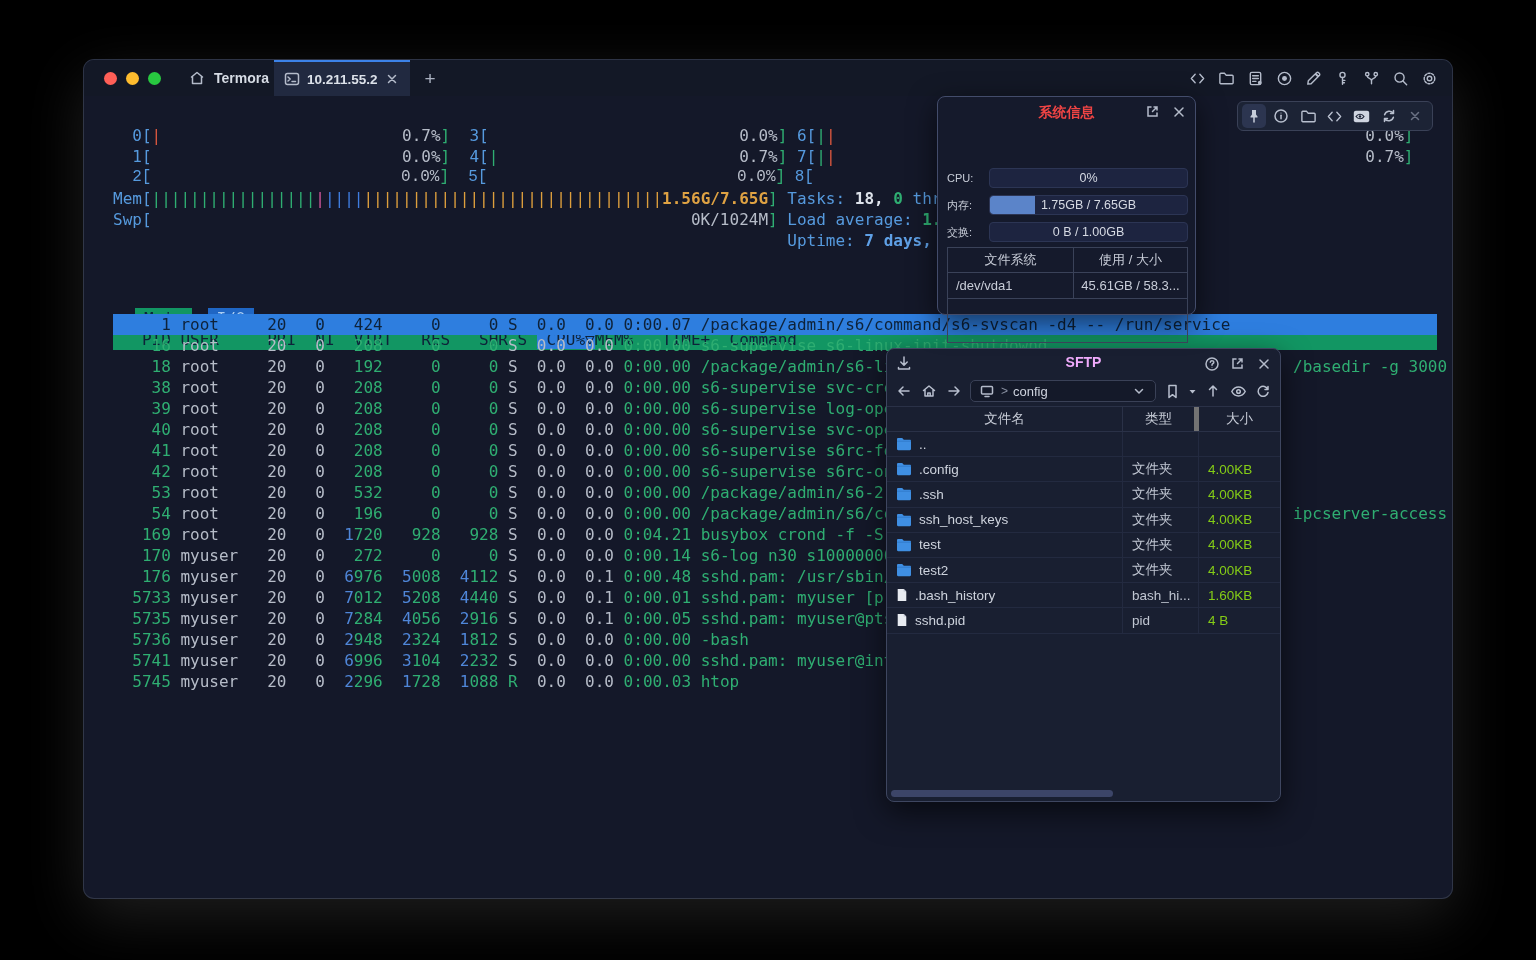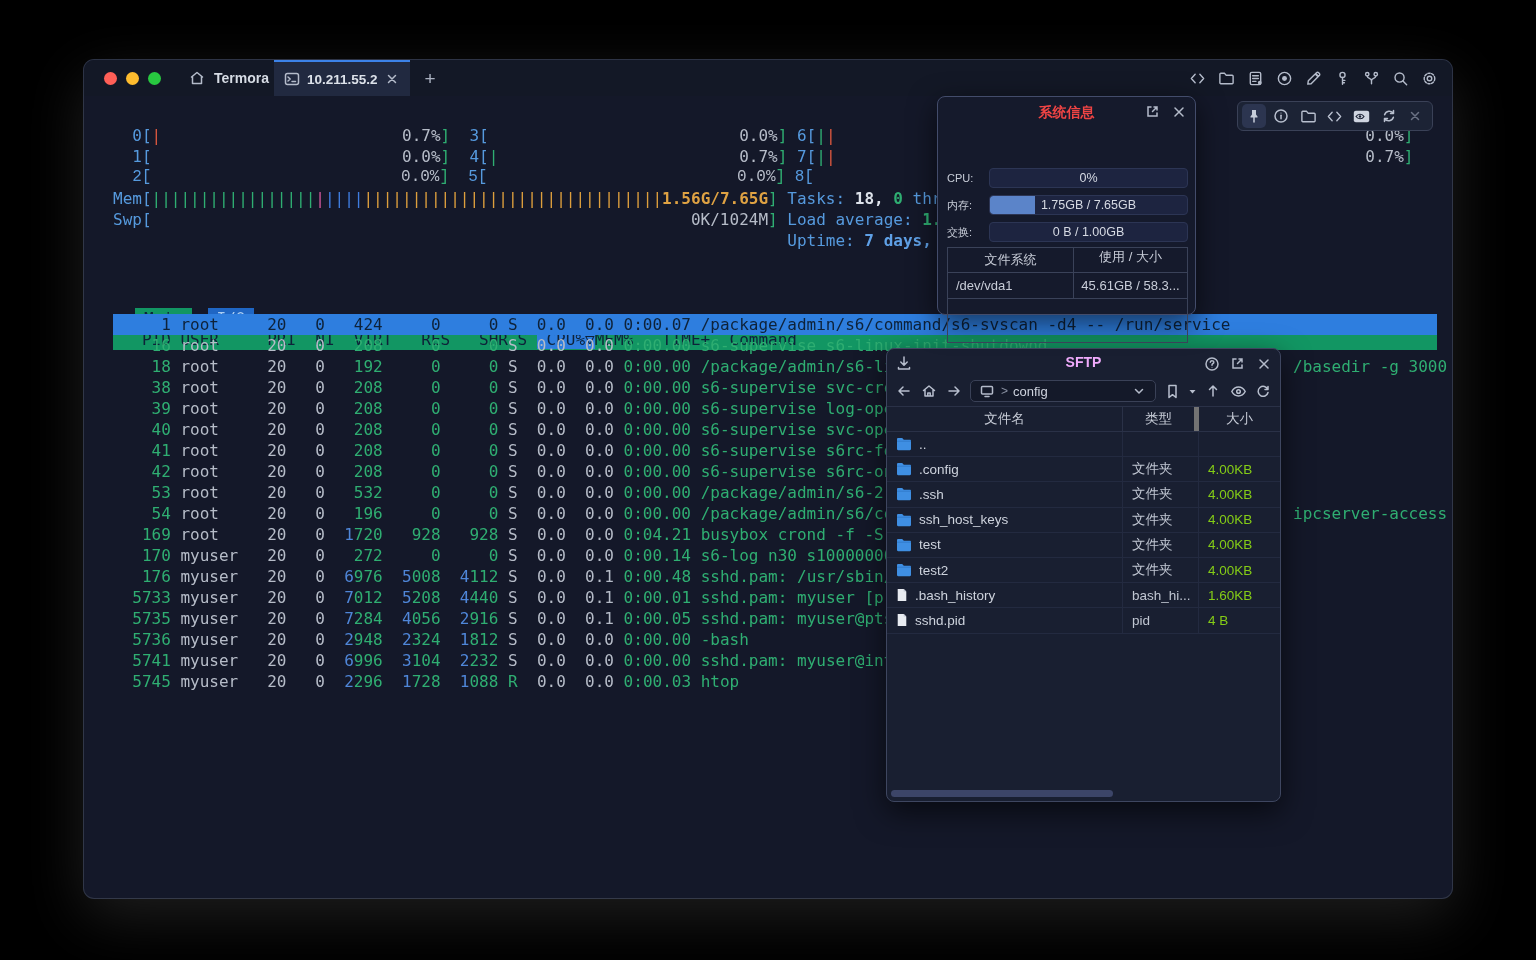--- a/index.html
+++ b/index.html
@@ -74,21 +74,21 @@
   .win-btn { width:17px; height:17px; display:inline-flex; align-items:center; justify-content:center; }
   .win-btn svg { stroke:#b4bbca; fill:none; stroke-width:1.5; stroke-linecap:round; }
   .si-row { position:absolute; left:9px; height:20px; display:flex; align-items:center; width:241px; }
   .si-label { width:42px; color:#c8cdd8; font-size:11px; }
   .si-bar { position:relative; flex:1; height:20px; background:#1d2440; border:1px solid #2c3554;
     border-radius:4px; overflow:hidden; }
   .si-fill { position:absolute; left:0; top:0; bottom:0; background:#5b84c9; border-radius:3px 0 0 3px; }
   .si-text { position:absolute; inset:0; text-align:center; line-height:18px; color:#d6dae3; font-size:12.5px; }
   #si-table { position:absolute; left:9px; top:150px; width:241px; height:96px;
     border:1px solid #3a4259; font-size:13px; color:#c8cdd8; }
-  #si-thead { display:flex; height:25px; border-bottom:1px solid #3a4259; }
+  #si-thead { display:flex; height:25px; border-bottom:1px solid #3a4259; align-items:center; }
   #si-trow  { display:flex; height:26px; border-bottom:1px solid #3a4259; align-items:center; }
   .si-c1 { width:126px; text-align:center; border-right:1px solid #3a4259; height:100%;
     display:flex; align-items:center; justify-content:center; }
   #si-trow .si-c1 { justify-content:flex-start; padding-left:8px; }
   .si-c2 { flex:1; text-align:center; }
 
   
   #minibar { position:absolute; left:1153px; top:41px; width:196px; height:30px; background:#1c2335;
     border:1px solid #3a4157; border-radius:6px; z-index:21; display:flex; align-items:center;
     justify-content:space-around; padding:0 3px; }

